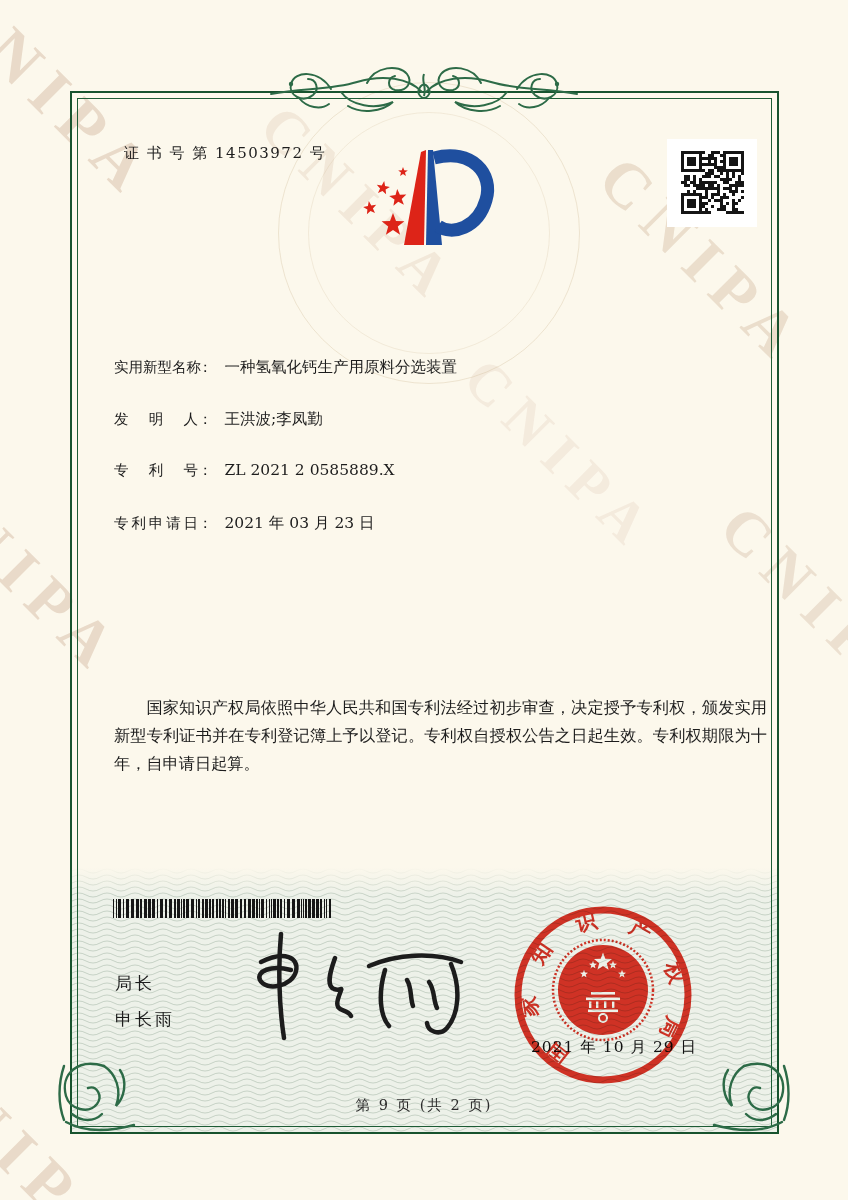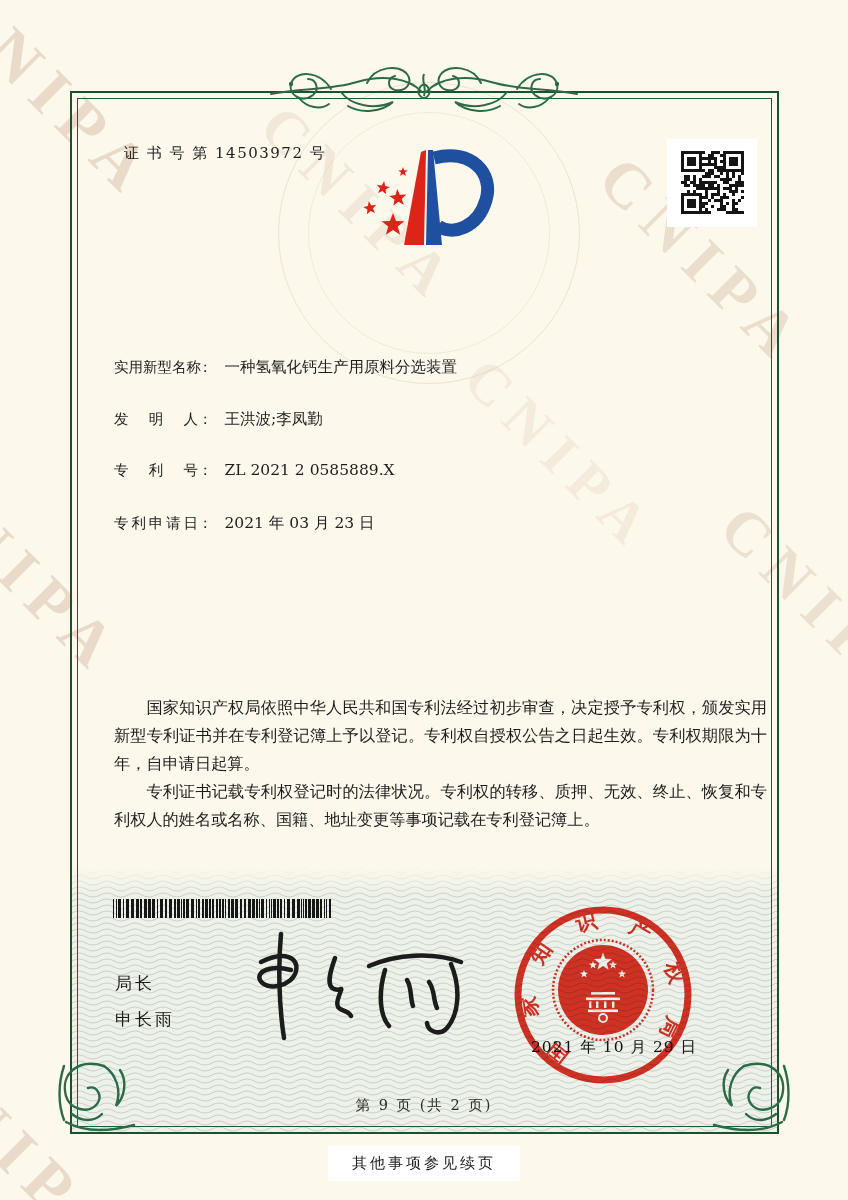--- a/index.html
+++ b/index.html
@@ -429,21 +429,20 @@
   </div>
   <div class="abs frow" style="top:461px;">
     <span class="flabel">专利号</span><span class="fcolon">：</span><span class="fval">ZL 2021 2 0585889.X</span>
   </div>
   <div class="abs frow" style="top:513px;">
     <span class="flabel">专利申请日</span><span class="fcolon">：</span><span class="fval">2021 年 03 月 23 日</span>
   </div>
 
   <div class="abs paras">
     <p>国家知识产权局依照中华人民共和国专利法经过初步审查，决定授予专利权，颁发实用新型专利证书并在专利登记簿上予以登记。专利权自授权公告之日起生效。专利权期限为十年，自申请日起算。</p>
-    <p>专利证书记载专利权登记时的法律状况。专利权的转移、质押、无效、终止、恢复和专利权人的姓名或名称、国籍、地址变更等事项记载在专利登记簿上。</p>
   </div>
 
   <div class="abs barcode" id="barcode"><i style="width: 1px; margin-right: 2px;"></i><i style="width: 1px; margin-right: 1px;"></i><i style="width: 3px; margin-right: 2px;"></i><i style="width: 1px; margin-right: 2px;"></i><i style="width: 3px; margin-right: 2px;"></i><i style="width: 3px; margin-right: 2px;"></i><i style="width: 3px; margin-right: 1px;"></i><i style="width: 2px; margin-right: 2px;"></i><i style="width: 3px; margin-right: 1px;"></i><i style="width: 3px; margin-right: 1px;"></i><i style="width: 3px; margin-right: 2px;"></i><i style="width: 1px; margin-right: 2px;"></i><i style="width: 3px; margin-right: 2px;"></i><i style="width: 2px; margin-right: 2px;"></i><i style="width: 3px; margin-right: 2px;"></i><i style="width: 2px; margin-right: 1px;"></i><i style="width: 3px; margin-right: 1px;"></i><i style="width: 1px; margin-right: 1px;"></i><i style="width: 2px; margin-right: 1px;"></i><i style="width: 3px; margin-right: 2px;"></i><i style="width: 3px; margin-right: 2px;"></i><i style="width: 1px; margin-right: 1px;"></i><i style="width: 2px; margin-right: 2px;"></i><i style="width: 2px; margin-right: 1px;"></i><i style="width: 3px; margin-right: 1px;"></i><i style="width: 2px; margin-right: 1px;"></i><i style="width: 2px; margin-right: 2px;"></i><i style="width: 2px; margin-right: 1px;"></i><i style="width: 2px; margin-right: 1px;"></i><i style="width: 2px; margin-right: 1px;"></i><i style="width: 1px; margin-right: 2px;"></i><i style="width: 2px; margin-right: 1px;"></i><i style="width: 3px; margin-right: 1px;"></i><i style="width: 3px; margin-right: 2px;"></i><i style="width: 2px; margin-right: 2px;"></i><i style="width: 2px; margin-right: 2px;"></i><i style="width: 3px; margin-right: 1px;"></i><i style="width: 3px; margin-right: 1px;"></i><i style="width: 2px; margin-right: 1px;"></i><i style="width: 1px; margin-right: 1px;"></i><i style="width: 3px; margin-right: 2px;"></i><i style="width: 1px; margin-right: 2px;"></i><i style="width: 1px; margin-right: 1px;"></i><i style="width: 1px; margin-right: 1px;"></i><i style="width: 3px; margin-right: 1px;"></i><i style="width: 2px; margin-right: 1px;"></i><i style="width: 2px; margin-right: 2px;"></i><i style="width: 1px; margin-right: 2px;"></i><i style="width: 3px; margin-right: 2px;"></i><i style="width: 3px; margin-right: 2px;"></i><i style="width: 3px; margin-right: 1px;"></i><i style="width: 1px; margin-right: 1px;"></i><i style="width: 1px; margin-right: 1px;"></i><i style="width: 2px; margin-right: 1px;"></i><i style="width: 3px; margin-right: 1px;"></i><i style="width: 3px; margin-right: 1px;"></i><i style="width: 3px; margin-right: 1px;"></i><i style="width: 2px; margin-right: 2px;"></i><i style="width: 1px; margin-right: 1px;"></i><i style="width: 1px; margin-right: 2px;"></i><i style="width: 2px; margin-right: 2px;"></i></div>
 
   <div class="abs sig-title">局长</div>
   <div class="abs sig-name">申长雨</div>
   <svg class="abs sigsvg" width="235" height="120" viewBox="0 0 235 120">
     <g fill="none" stroke="#1c1c1c" stroke-width="4.5" stroke-linecap="round">
       <path d="M46,8 C43,40 44,80 49,112"></path>
       <path d="M26,36 C50,24 64,32 61,45 C58,60 31,66 25,54 C21,45 36,39 56,44"></path>
@@ -484,15 +483,14 @@
         <text transform="translate(27.8 105.6) rotate(261)" text-anchor="middle" fill="#dd2517" font-size="21" font-weight="bold" font-family="&quot;DejaVu Serif&quot;,serif">家</text>
         <text transform="translate(38.6 57.0) rotate(304)" text-anchor="middle" fill="#dd2517" font-size="21" font-weight="bold" font-family="&quot;DejaVu Serif&quot;,serif">知</text>
         <text transform="translate(79.7 28.7) rotate(347)" text-anchor="middle" fill="#dd2517" font-size="21" font-weight="bold" font-family="&quot;DejaVu Serif&quot;,serif">识</text>
         <text transform="translate(129.0 36.1) rotate(390)" text-anchor="middle" fill="#dd2517" font-size="21" font-weight="bold" font-family="&quot;DejaVu Serif&quot;,serif">产</text>
         <text transform="translate(160.0 75.1) rotate(433)" text-anchor="middle" fill="#dd2517" font-size="21" font-weight="bold" font-family="&quot;DejaVu Serif&quot;,serif">权</text>
         <text transform="translate(156.1 124.8) rotate(476)" text-anchor="middle" fill="#dd2517" font-size="21" font-weight="bold" font-family="&quot;DejaVu Serif&quot;,serif">局</text>
       </g>
   </svg>
 
   <div class="abs pageno">第 9 页 (共 2 页)</div>
-  <div class="abs footnote">其他事项参见续页</div>
 
 </div>
 
 </body></html>

